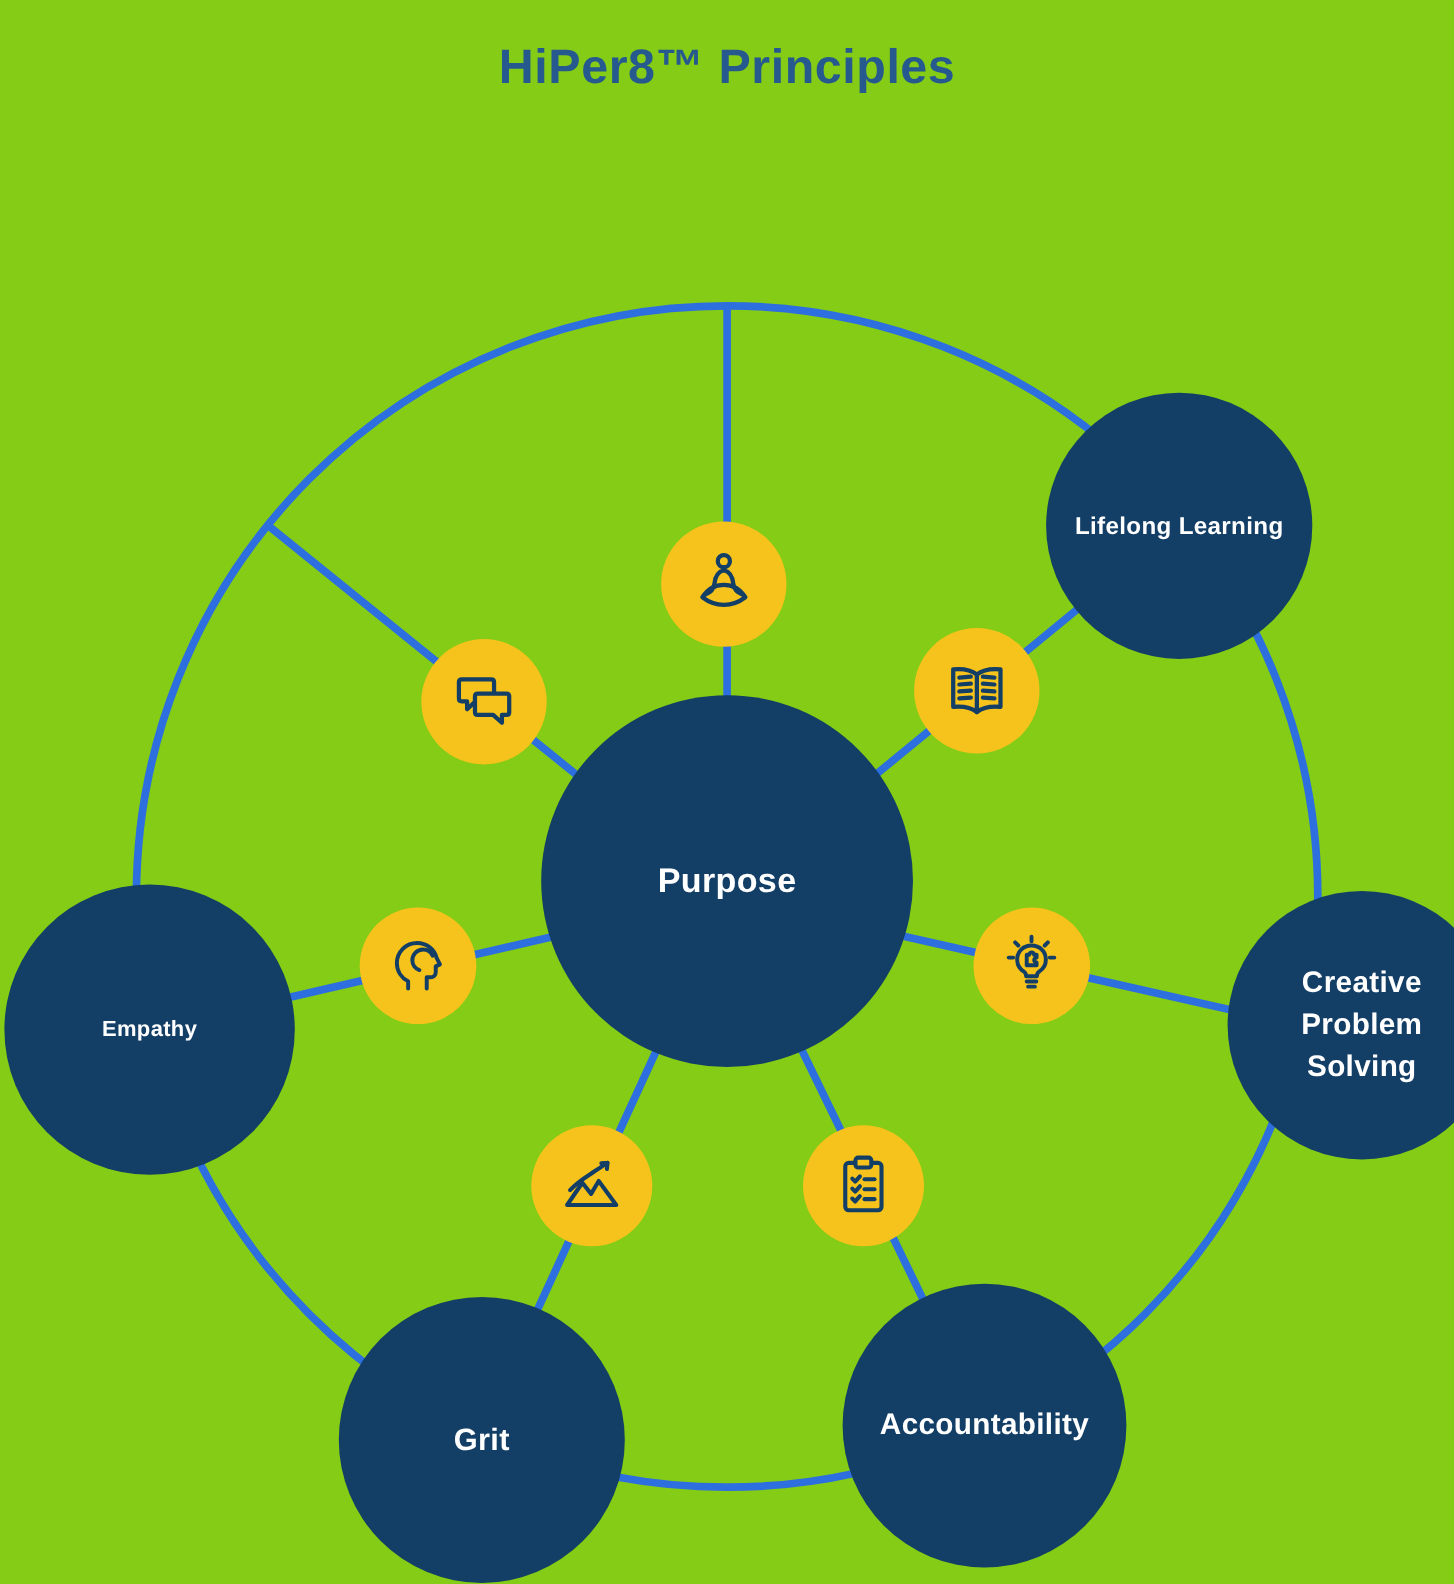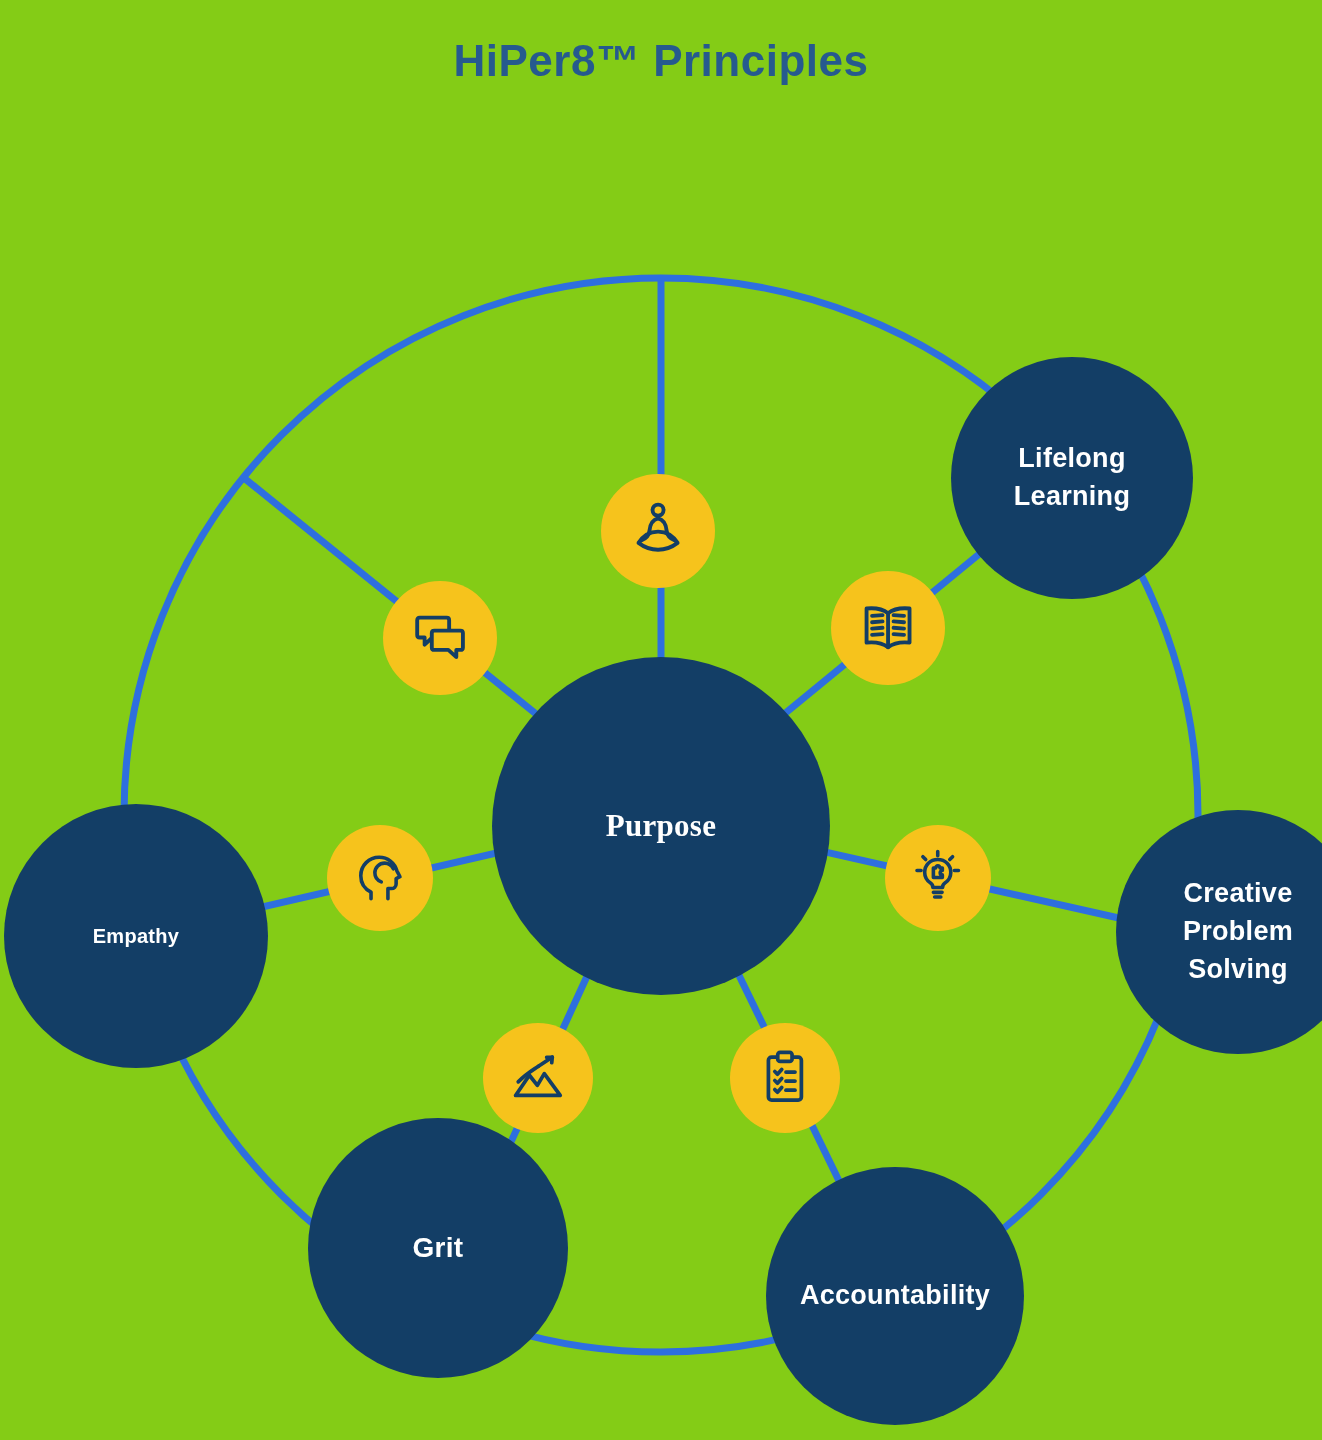--- a/index.html
+++ b/index.html
@@ -47,26 +47,26 @@
     color: var(--label);
     display: flex;
     align-items: center;
     justify-content: center;
     text-align: center;
     font-weight: 700;
     letter-spacing: 0.3px;
     line-height: 1.4;
   }
   .node-label { display: block; padding: 0 22px; }
-  .n-purpose   { left: 492px;  top: 657px;  width: 338px; height: 338px; font-size: 31px; font-family: Liberation Serif, serif; }
+  .n-purpose   { left: 492px;  top: 632px;  width: 338px; height: 338px; font-size: 31px; }
   .n-discipline{ left: 530px;  top: 148px;  width: 262px; height: 262px; font-size: 28px; }
-  .n-lifelong  { left: 951px;  top: 357px;  width: 242px; height: 242px; font-size: 27px; }
+  .n-lifelong  { left: 951px;  top: 357px;  width: 242px; height: 242px; font-size: 22px; }
   .n-creative  { left: 1116px; top: 810px;  width: 244px; height: 244px; font-size: 27px; }
   .n-account   { left: 766px;  top: 1167px; width: 258px; height: 258px; font-size: 27px; text-align: right; }
-  .n-grit      { left: 308px;  top: 1118px; width: 260px; height: 260px; font-size: 28px; text-align: right; }
+  .n-grit      { left: 308px;  top: 1179px; width: 260px; height: 260px; font-size: 28px; text-align: right; }
   .n-empathy   { left: 4px;    top: 804px;  width: 264px; height: 264px; font-size: 20px; }
   .n-comm      { left: 110px;  top: 344px;  width: 268px; height: 268px; font-size: 27px; }
   .badge {
     position: absolute;
     border-radius: 50%;
     background: var(--yellow);
     display: flex;
     align-items: center;
     justify-content: center;
   }

